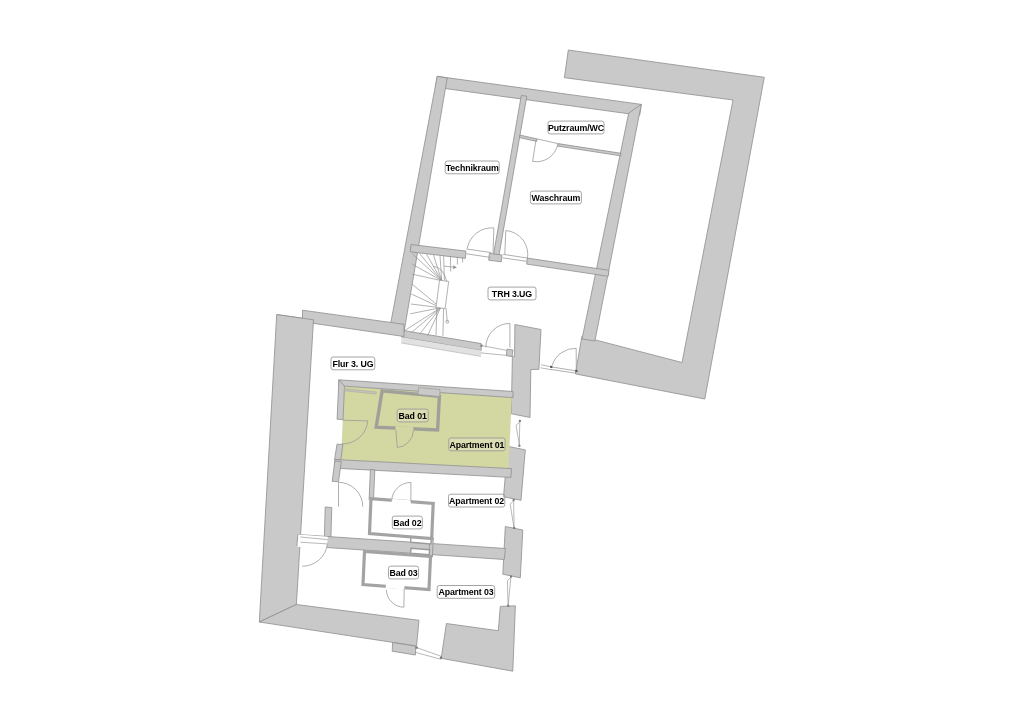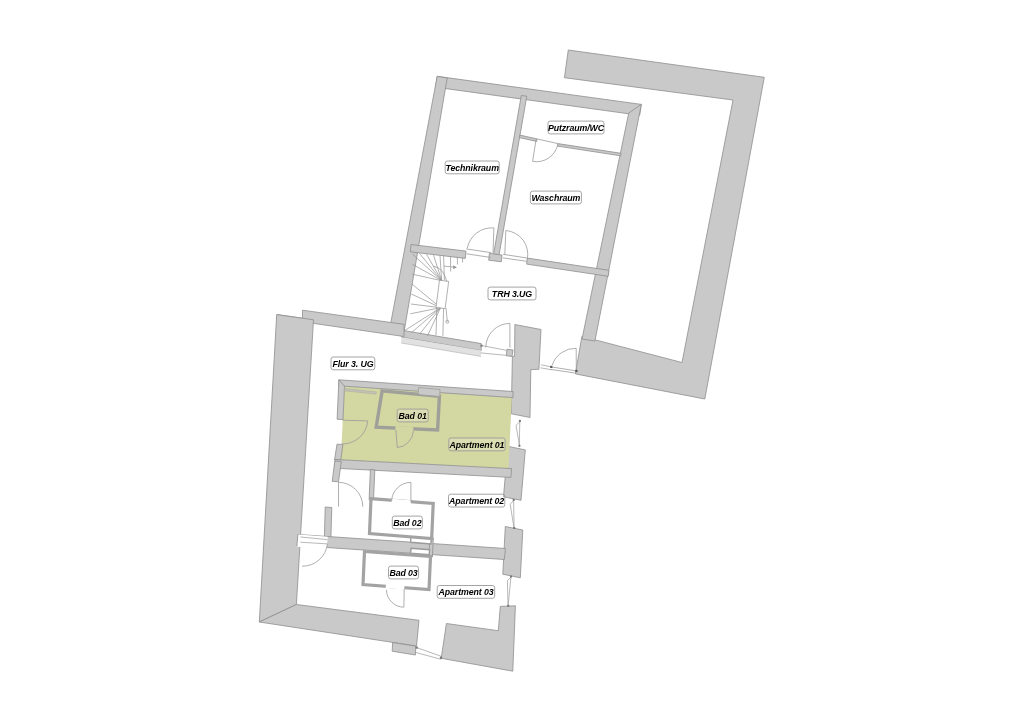--- a/index.html
+++ b/index.html
@@ -1,17 +1,17 @@
 <!DOCTYPE html>
 <html><head>
 <meta charset="utf-8">
 <style>
   html,body{margin:0;padding:0;background:#ffffff;}
   .wrap{width:1024px;height:723px;position:relative;overflow:hidden;background:#22c55e;
-        font-family:"Liberation Sans", sans-serif;font-style:italic;}
+        font-family:"Liberation Sans", sans-serif;}
   svg{position:absolute;left:0;top:0;}
   .lbl{fill:#000000;font-family:"Liberation Sans",sans-serif;font-weight:bold;font-size:8.8px;letter-spacing:-0.1px;}
 </style>
 </head>
 <body>
 <div class="wrap">
 <svg width="1024" height="723" viewBox="0 0 1024 723">
 
   <rect x="0" y="0" width="1024" height="723" fill="#ffffff"></rect>
 

